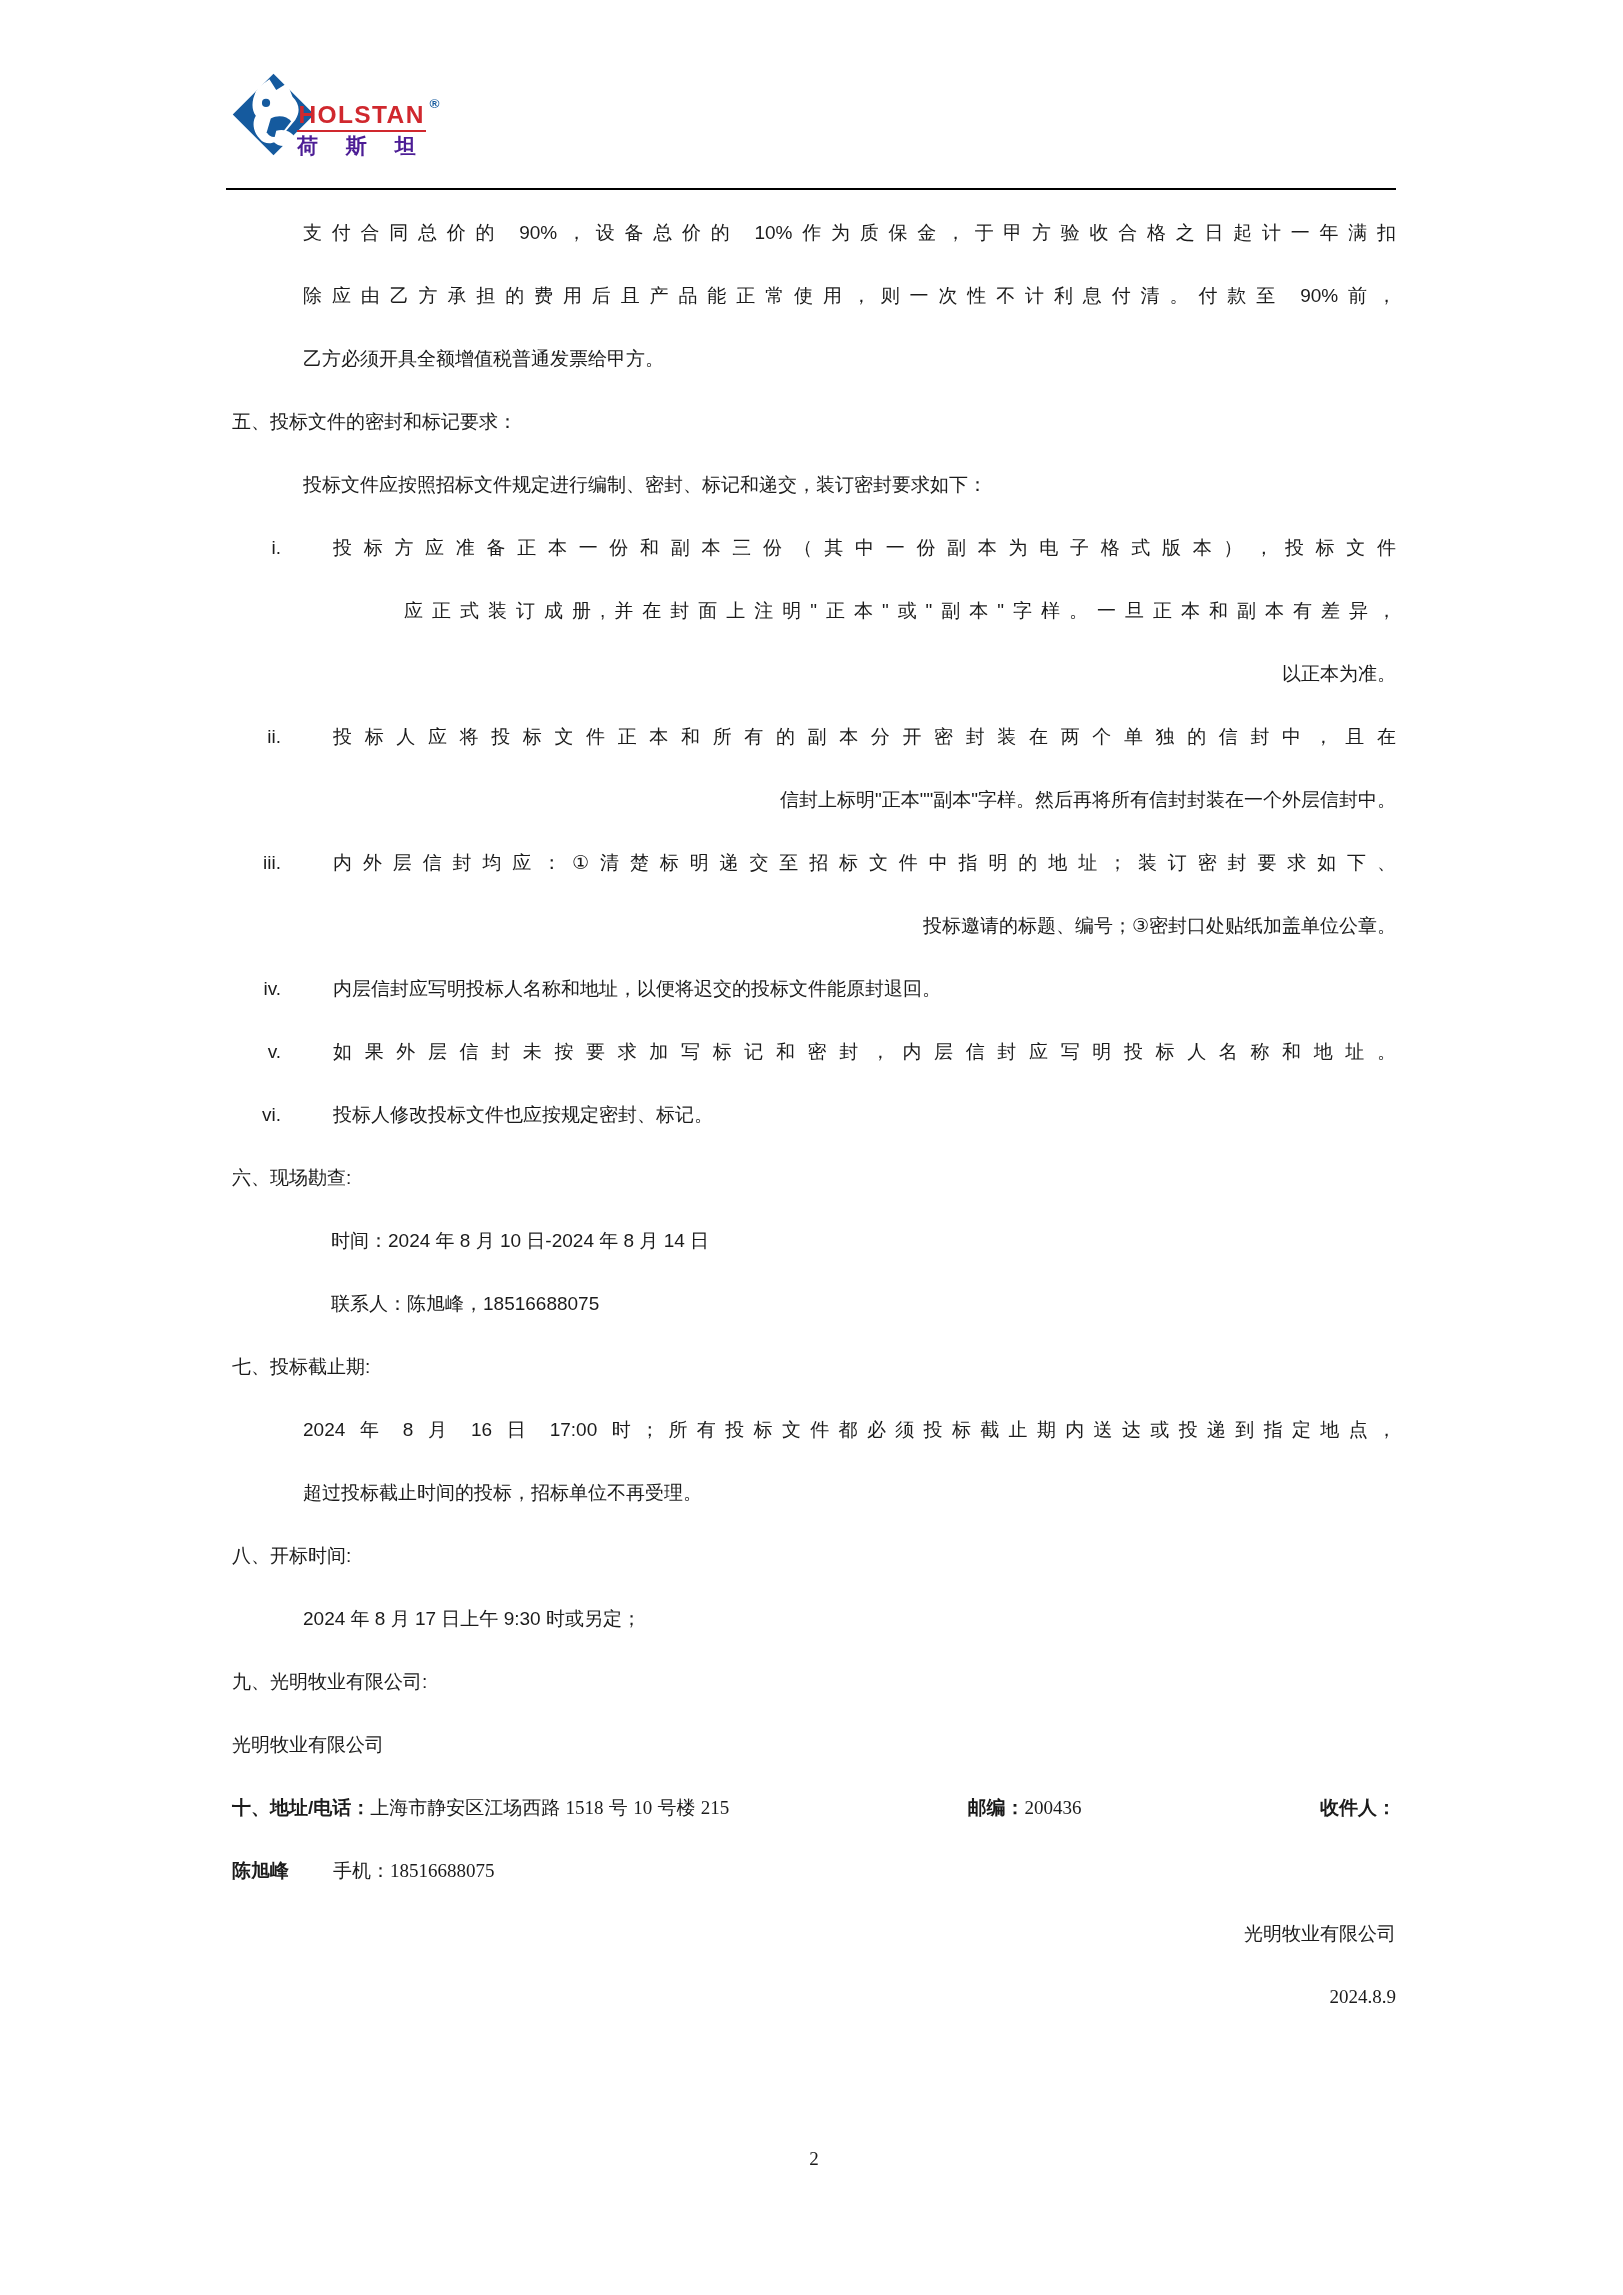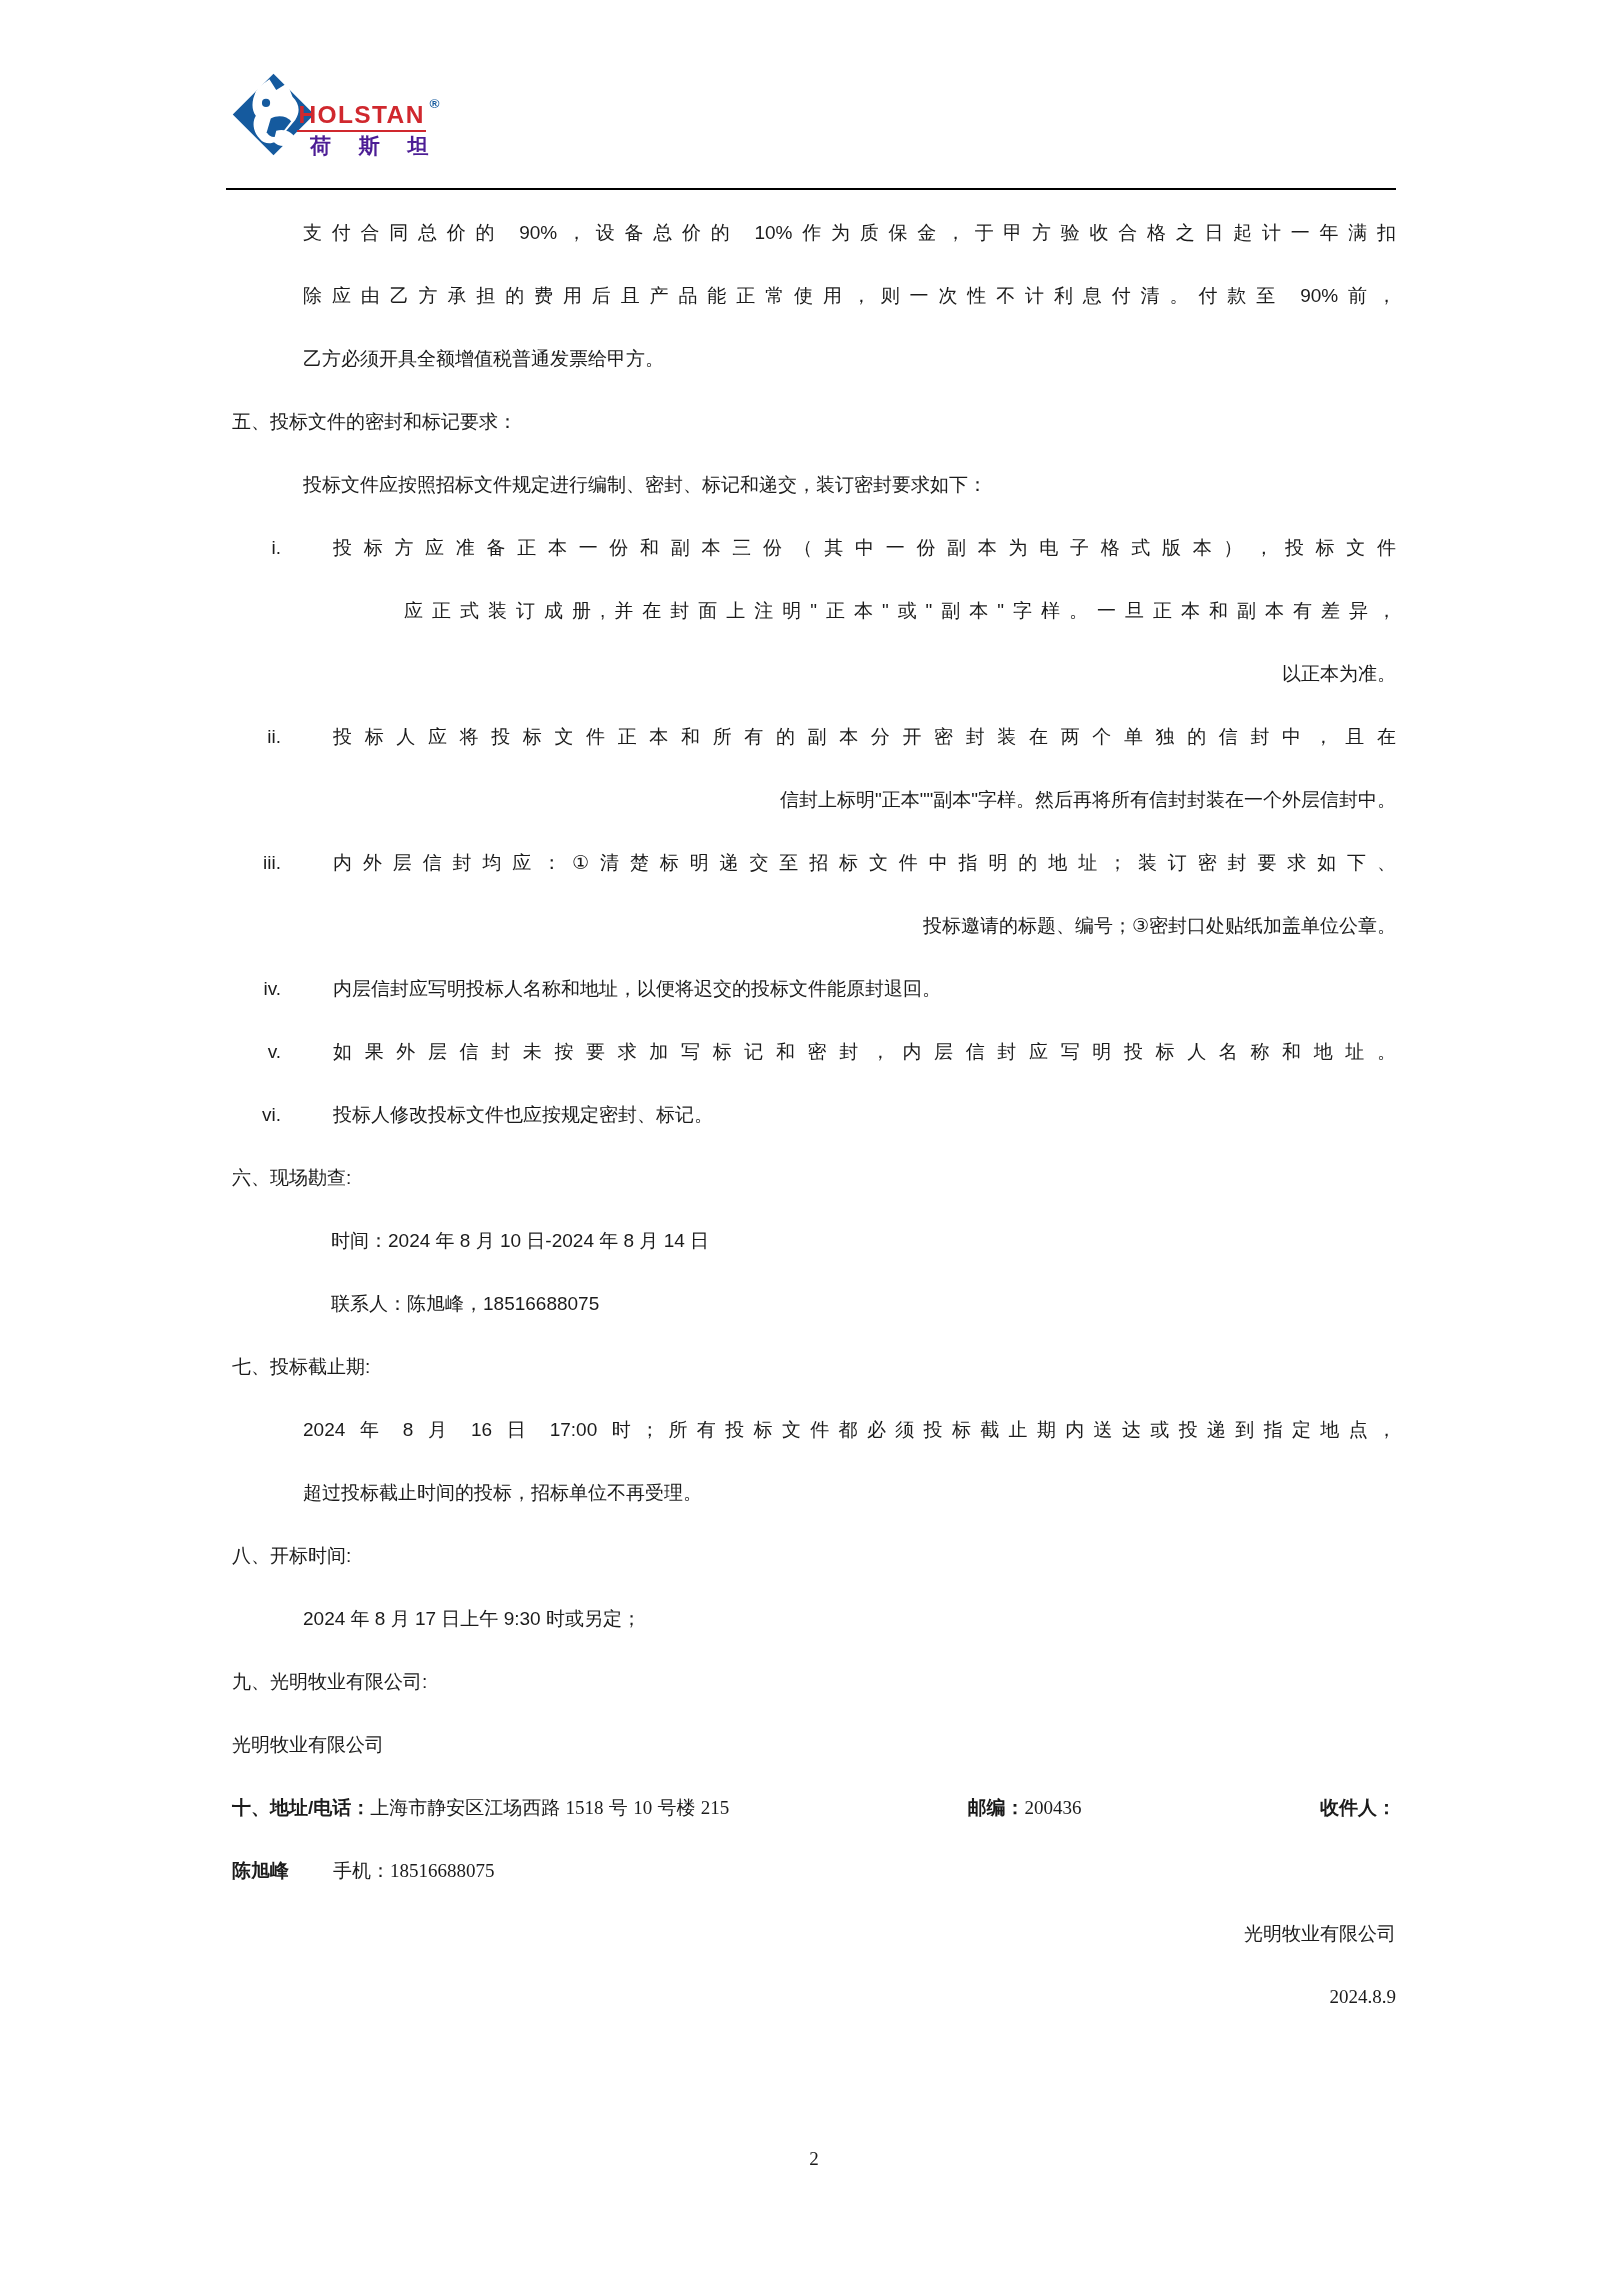--- a/index.html
+++ b/index.html
@@ -2,21 +2,21 @@
 <html style="font-size:11px"><head>
 <meta charset="utf-8">
 <style>
   html,body{margin:0;padding:0;background:#ffffff;}
   .page{
     width:1623px;height:2295px;background:#ffffff;color:#1b1b1b;
     font-family:"Liberation Sans","DejaVu Sans",sans-serif;
     position:relative;overflow:hidden;
   }
   
-  .logo{position:relative;margin:68px 0 0 230px;width:245px;height:95px;text-align:right;}
+  .logo{position:relative;margin:68px 0 0 230px;width:245px;height:95px;}
   .logo-svg{position:absolute;left:0;top:2.7px;width:87px;height:87px;}
   .brand{position:absolute;left:67px;top:29px;line-height:1;}
   .brand-en{
     display:inline-block;font-weight:700;font-size:24.5px;color:#d0282e;
     letter-spacing:1.4px;border-bottom:2px solid #d0282e;padding:0 1.4px 2px 1.4px;line-height:1;
   }
   .reg{color:#155a9e;font-size:13.6px;font-weight:700;vertical-align:15px;margin-left:3.4px;}
   .brand-cn{margin-top:3.4px;font-size:21px;color:#4c1d95;font-weight:700;letter-spacing:11px;line-height:1;}
   .rule{height:0;border-top:2.7px solid #000;margin:25px 227px 0 226px;}
   

